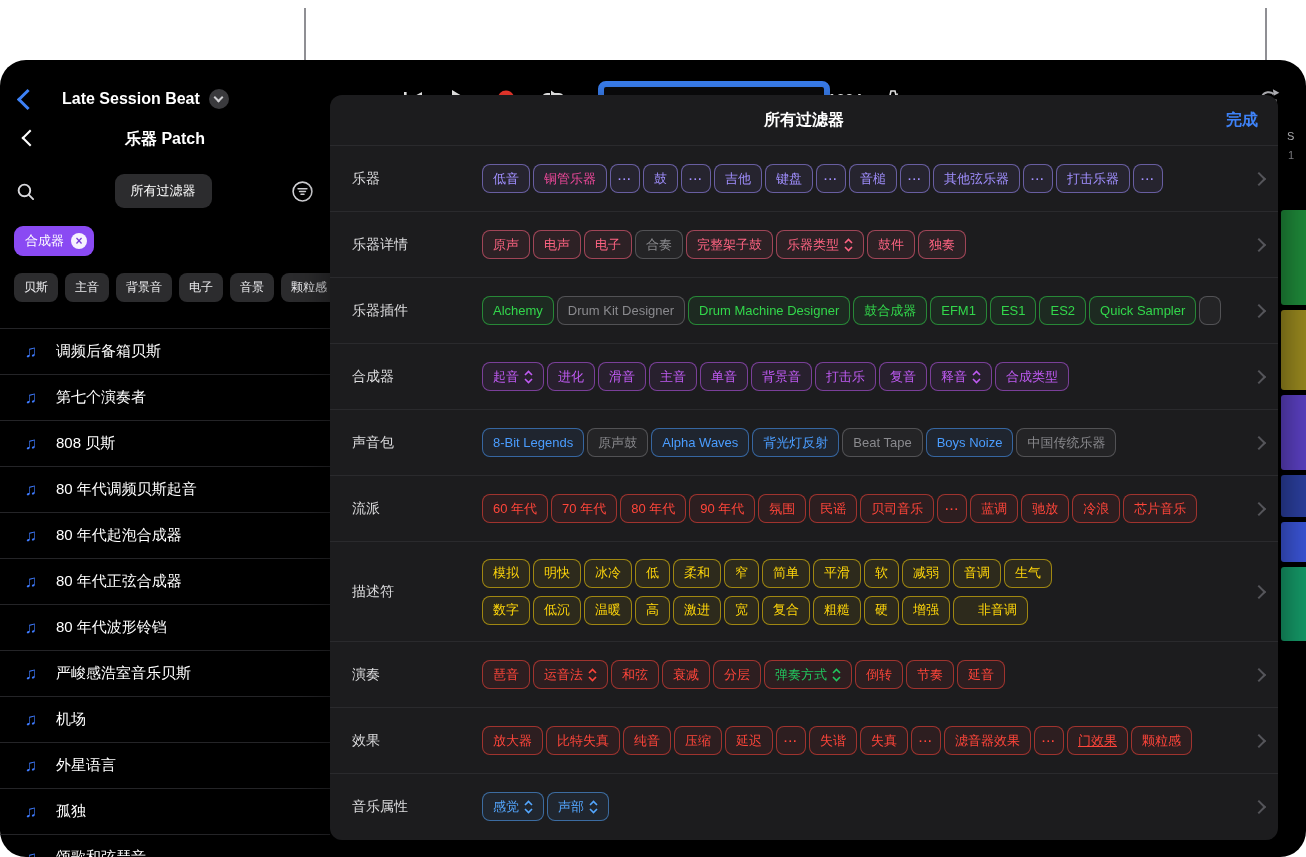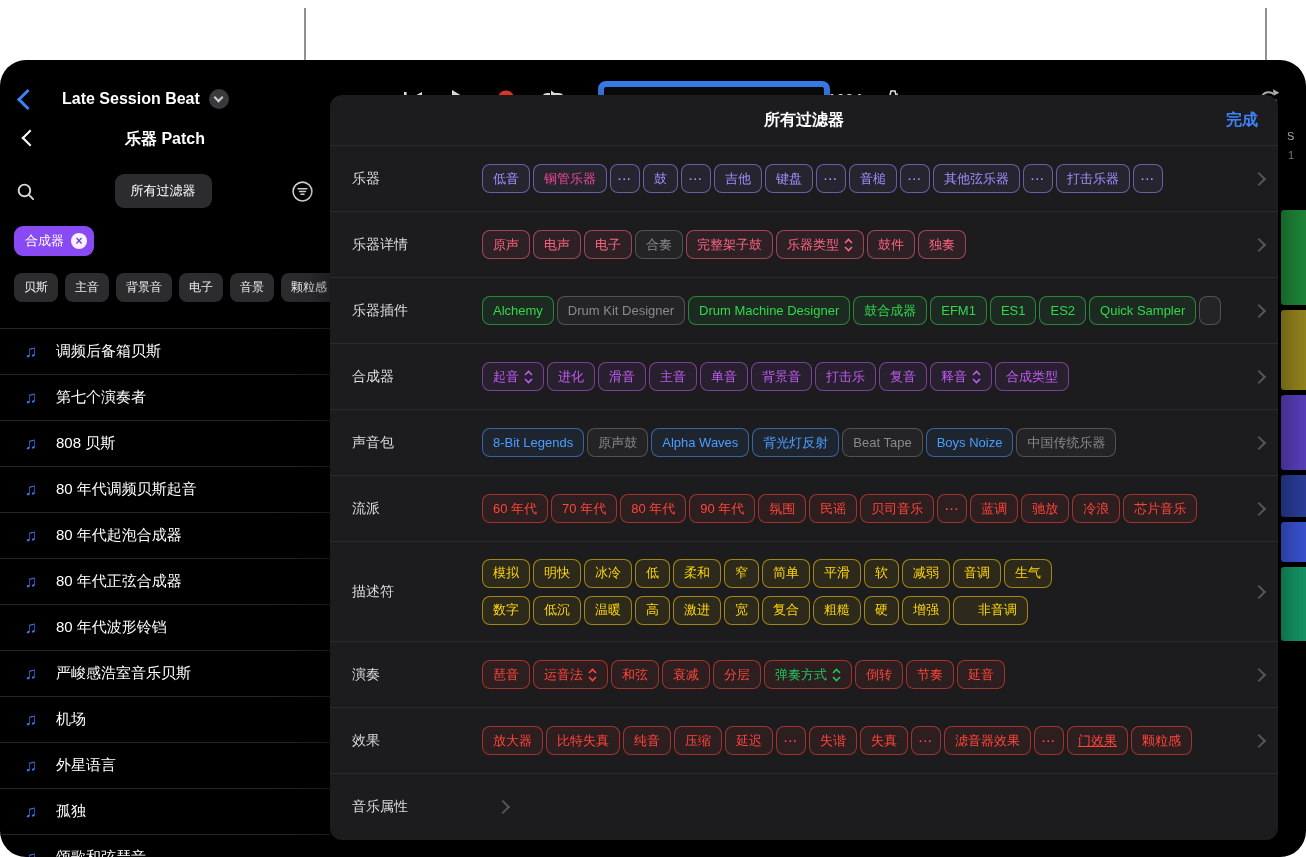--- a/index.html
+++ b/index.html
@@ -551,21 +551,21 @@
               </div>
               <div class="chip" style="color: rgb(255, 214, 10); border-color: rgba(255, 214, 10, 0.55); background: rgba(255, 214, 10, 0.08);">
                 <span>激进</span>
               </div>
               <div class="chip" style="color: rgb(255, 214, 10); border-color: rgba(255, 214, 10, 0.55); background: rgba(255, 214, 10, 0.08);">
                 <span>宽</span>
               </div>
               <div class="chip" style="color: rgb(255, 214, 10); border-color: rgba(255, 214, 10, 0.55); background: rgba(255, 214, 10, 0.08);">
                 <span>复合</span>
               </div>
-              <div class="chip" style="color: rgb(255, 214, 10); border-color: rgba(255, 214, 10, 0.55); background: rgba(255, 214, 10, 0.08); border-radius: 10px;">
+              <div class="chip" style="color: rgb(255, 214, 10); border-color: rgba(255, 214, 10, 0.55); background: rgba(255, 214, 10, 0.08);">
                 <span>粗糙</span>
               </div>
               <div class="chip" style="color: rgb(255, 214, 10); border-color: rgba(255, 214, 10, 0.55); background: rgba(255, 214, 10, 0.08);">
                 <span>硬</span>
               </div>
               <div class="chip" style="color: rgb(255, 214, 10); border-color: rgba(255, 214, 10, 0.55); background: rgba(255, 214, 10, 0.08);">
                 <span>增强</span>
               </div>
               <div class="chip" style="color: rgb(255, 214, 10); border-color: rgba(255, 214, 10, 0.55); background: rgba(255, 214, 10, 0.08); padding-left: 24px;">
                 <span>非音调</span>
@@ -663,20 +663,42 @@
                 <span>颗粒感</span>
               </div>
             </div>
           </div>
           <div class="frow-chev">
             <span class="chev chev-right"></span>
           </div>
         </div>
         <div class="frow">
           <div class="frow-label">音乐属性</div>
+          <div class="chip-lines">
+            <div class="chip-line">
+              <div class="chip" style="color: rgb(84, 167, 255); border-color: rgba(84, 167, 255, 0.55); background: rgba(84, 167, 255, 0.08);">
+                <span>感觉</span>
+                <span class="sort-glyph">
+                  <svg width="9" height="14" viewBox="0 0 9 14">
+                    <polyline points="1,5 4.5,1.5 8,5" fill="none" stroke="currentColor" stroke-width="1.6"></polyline>
+                    <polyline points="1,9 4.5,12.5 8,9" fill="none" stroke="currentColor" stroke-width="1.6"></polyline>
+                  </svg>
+                </span>
+              </div>
+              <div class="chip" style="color: rgb(84, 167, 255); border-color: rgba(84, 167, 255, 0.55); background: rgba(84, 167, 255, 0.08);">
+                <span>声部</span>
+                <span class="sort-glyph">
+                  <svg width="9" height="14" viewBox="0 0 9 14">
+                    <polyline points="1,5 4.5,1.5 8,5" fill="none" stroke="currentColor" stroke-width="1.6"></polyline>
+                    <polyline points="1,9 4.5,12.5 8,9" fill="none" stroke="currentColor" stroke-width="1.6"></polyline>
+                  </svg>
+                </span>
+              </div>
+            </div>
+          </div>
           <div class="frow-chev">
             <span class="chev chev-right"></span>
           </div>
         </div>
       </div>
   </div>
 
 </div>
 
 </body></html>

